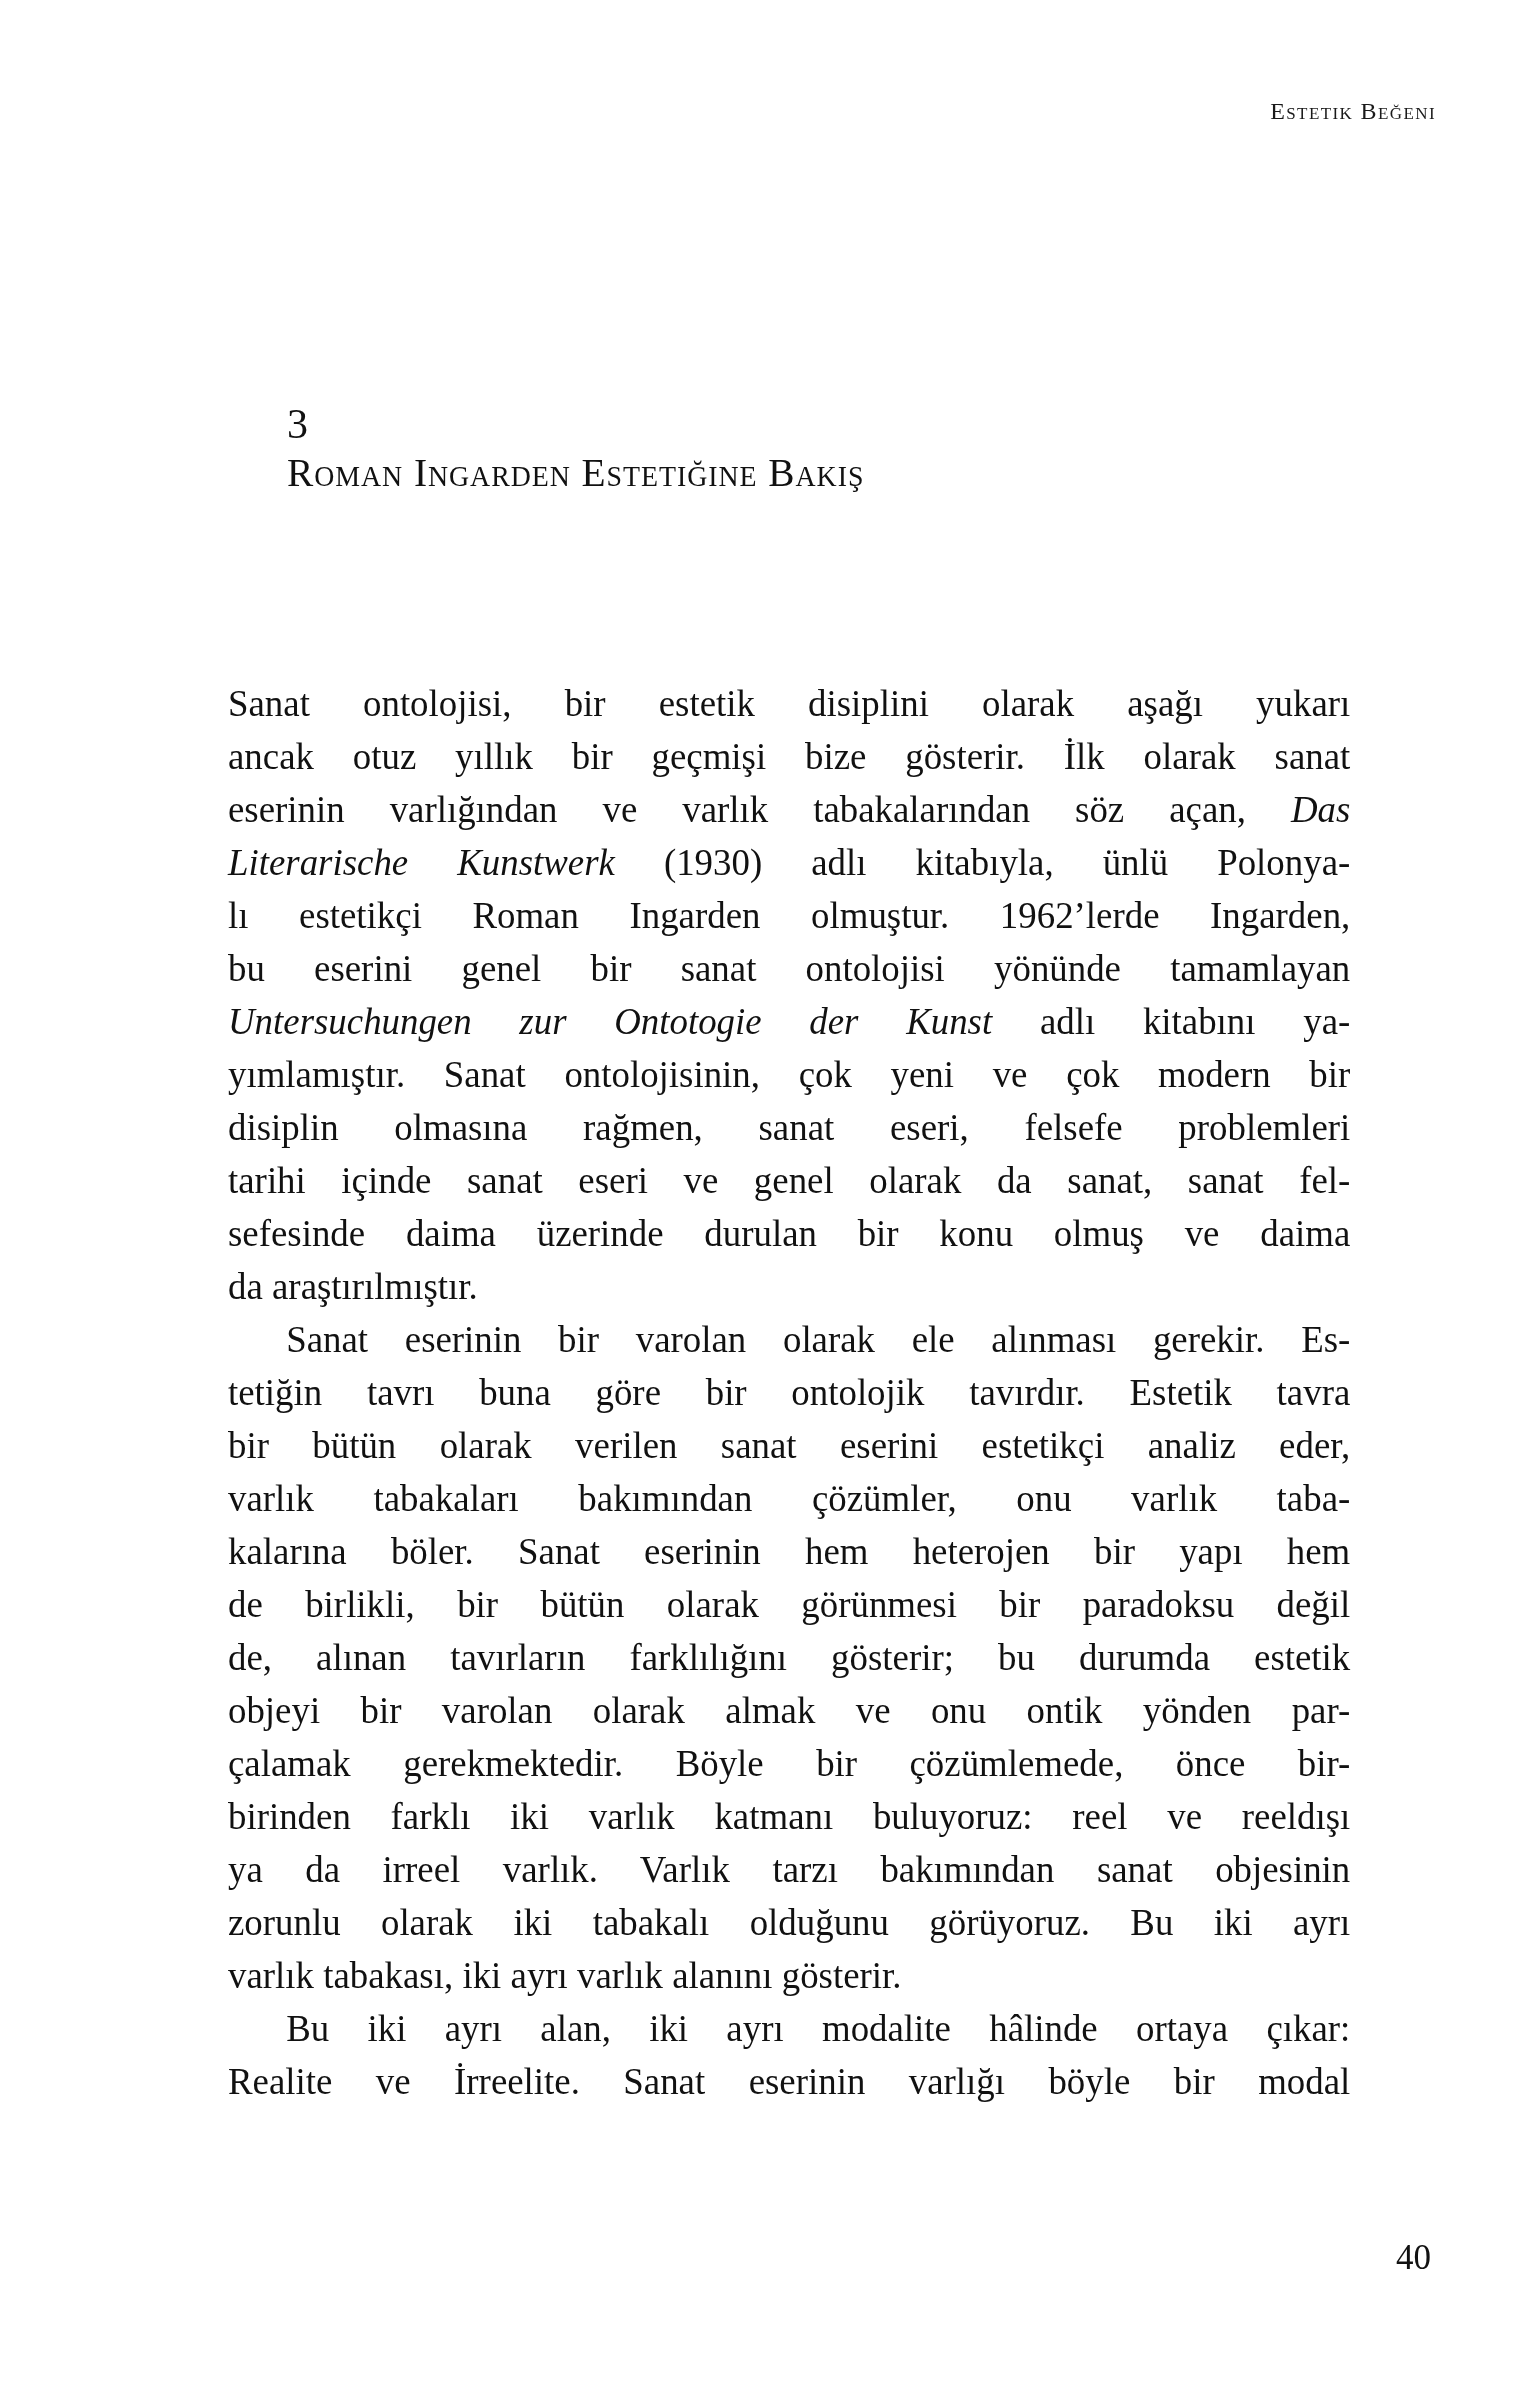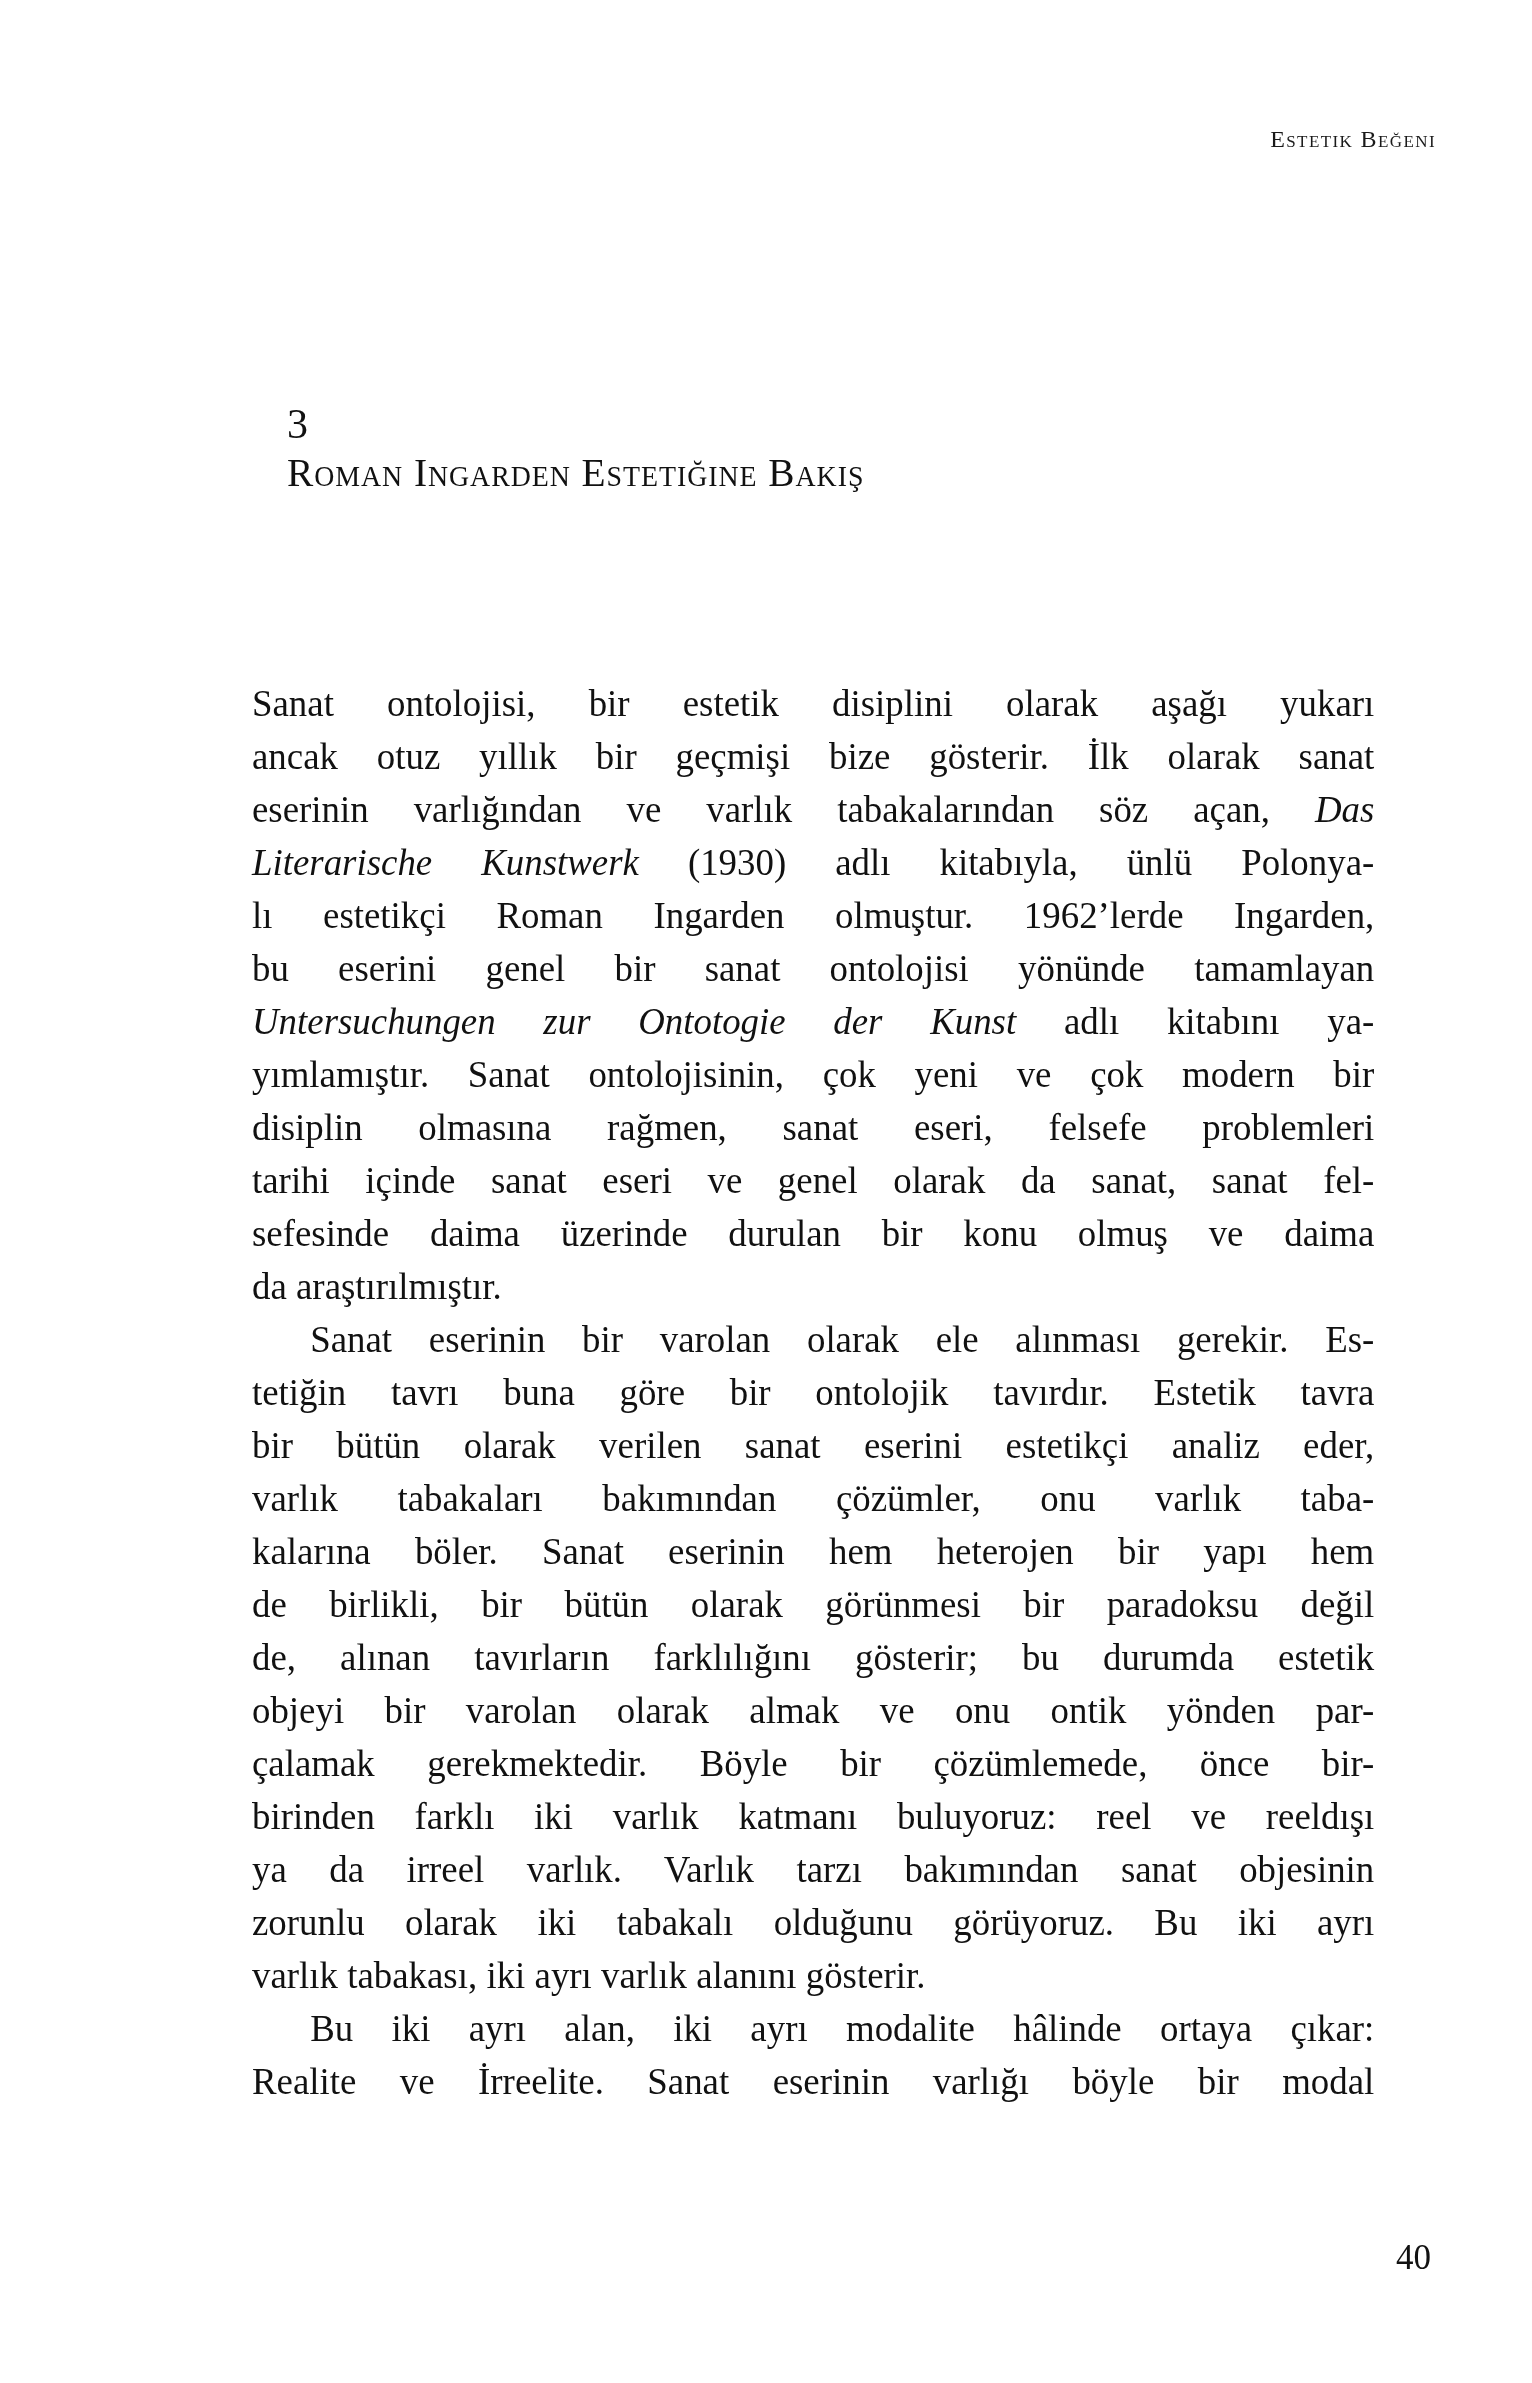--- a/index.html
+++ b/index.html
@@ -16,21 +16,20 @@
       font-family: "Liberation Serif", "DejaVu Serif", serif;
     }
     .running-header {
       position: absolute;
       top: 98px;
       right: 96px;
       font-size: 24px;
       font-variant: small-caps;
       letter-spacing: 1.4px;
       color: #1a1a1a;
-      margin-top: 28px;
     }
     .chapter-number {
       position: absolute;
       left: 287px;
       top: 403px;
       font-size: 42px;
       line-height: 1;
       font-style: normal;
     }
     .chapter-title {
@@ -45,21 +44,20 @@
       transform-origin: left top;
       white-space: nowrap;
     }
     .body-text {
       position: absolute;
       left: 228px;
       top: 677px;
       width: 1122px;
       font-size: 38px;
       line-height: 53px;
-      margin-left: 24px;
     }
     .line {
       display: block;
       white-space: nowrap;
       text-align: justify;
       text-align-last: justify;
       height: 53px;
       transform: scaleX(0.97);
       transform-origin: left center;
       width: 1157px;

